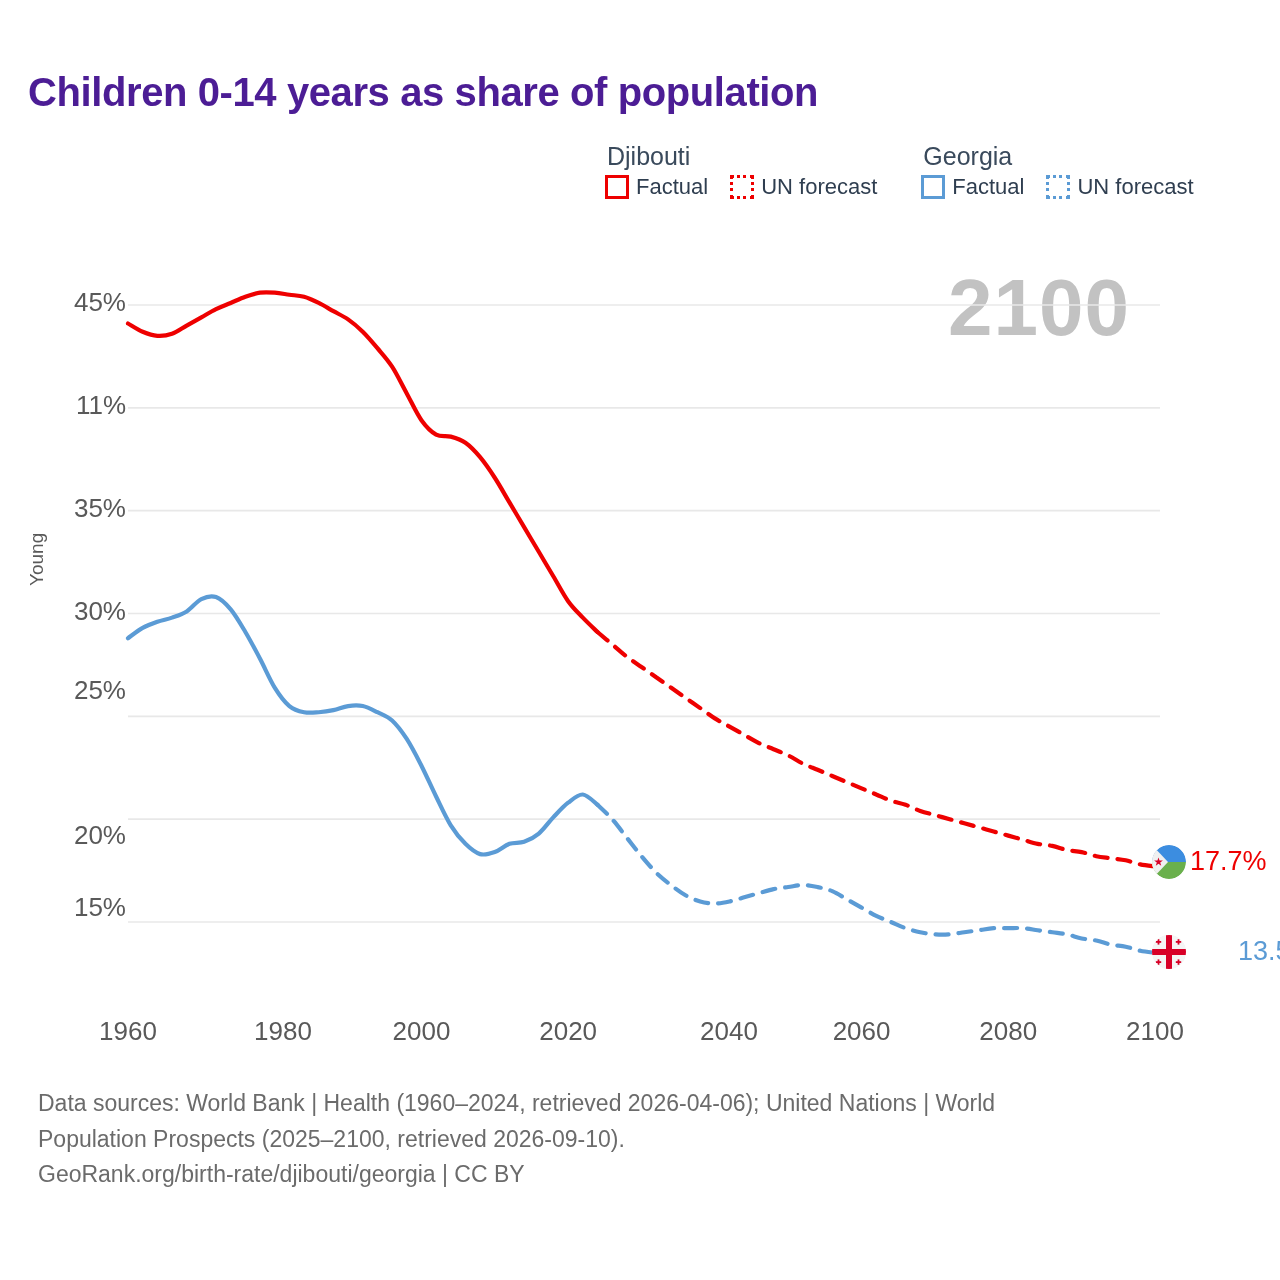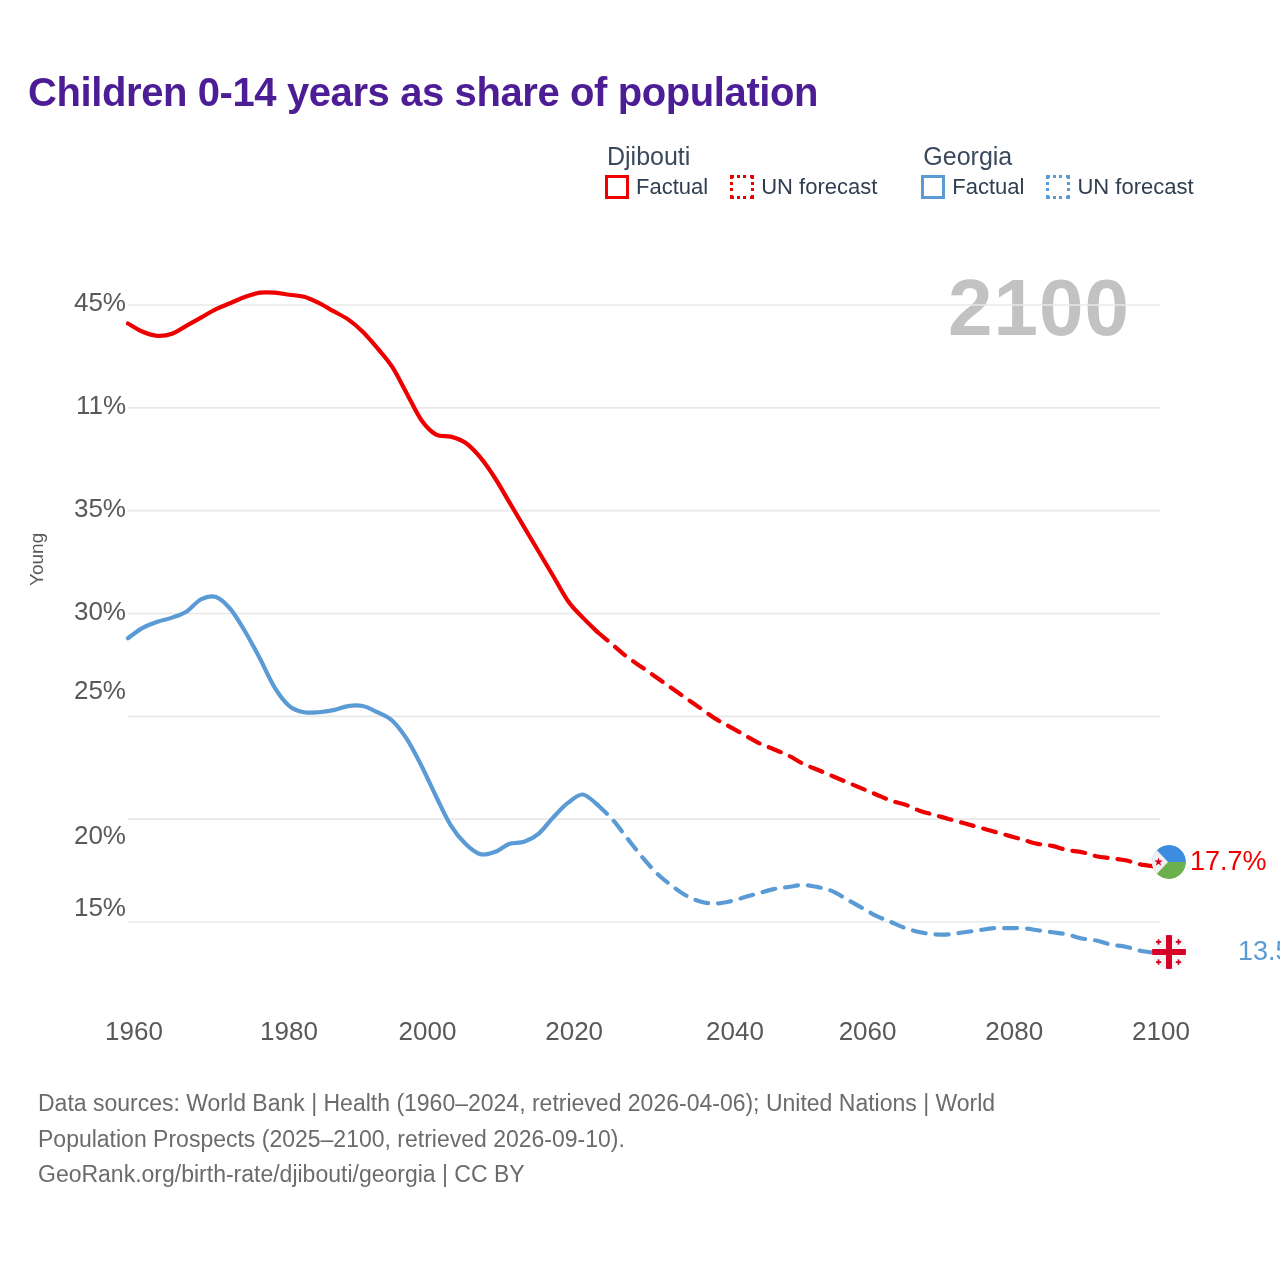--- a/index.html
+++ b/index.html
@@ -142,21 +142,20 @@
   }
 
   .xtick {
     position: absolute;
     font-size: 26px;
     color: #595959;
     text-align: center;
     white-space: nowrap;
     transform: translateX(-50%);
     top: 1016px;
-    margin-left: 6px;
   }
 
   
   .endlabel {
     position: absolute;
     font-size: 27px;
     white-space: nowrap;
   }
   .endlabel.red  { color: #ee0000; left: 1190px; top: 846px; }
   .endlabel.blue { color: #5b9bd5; left: 1238px; top: 936px; }

